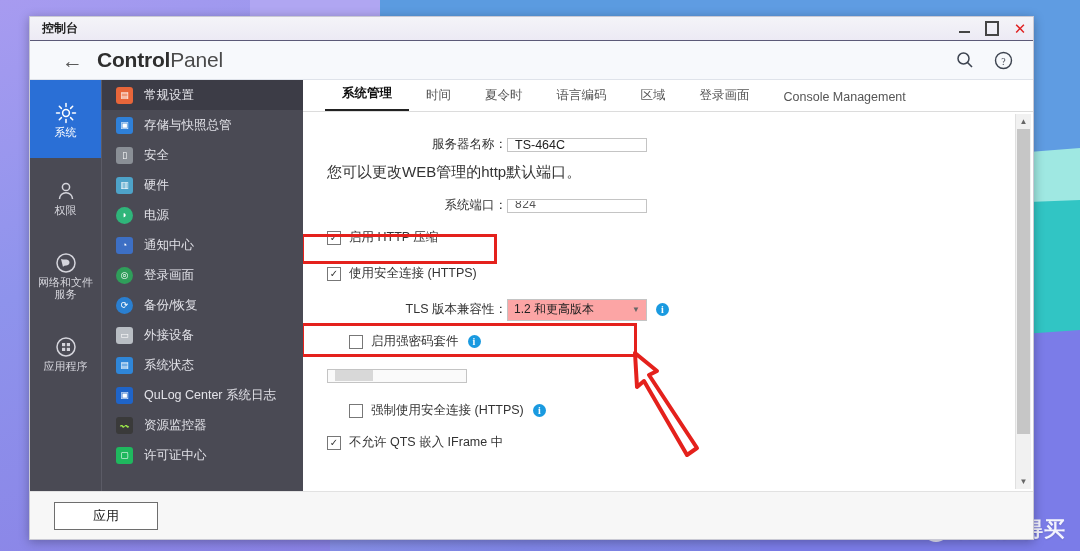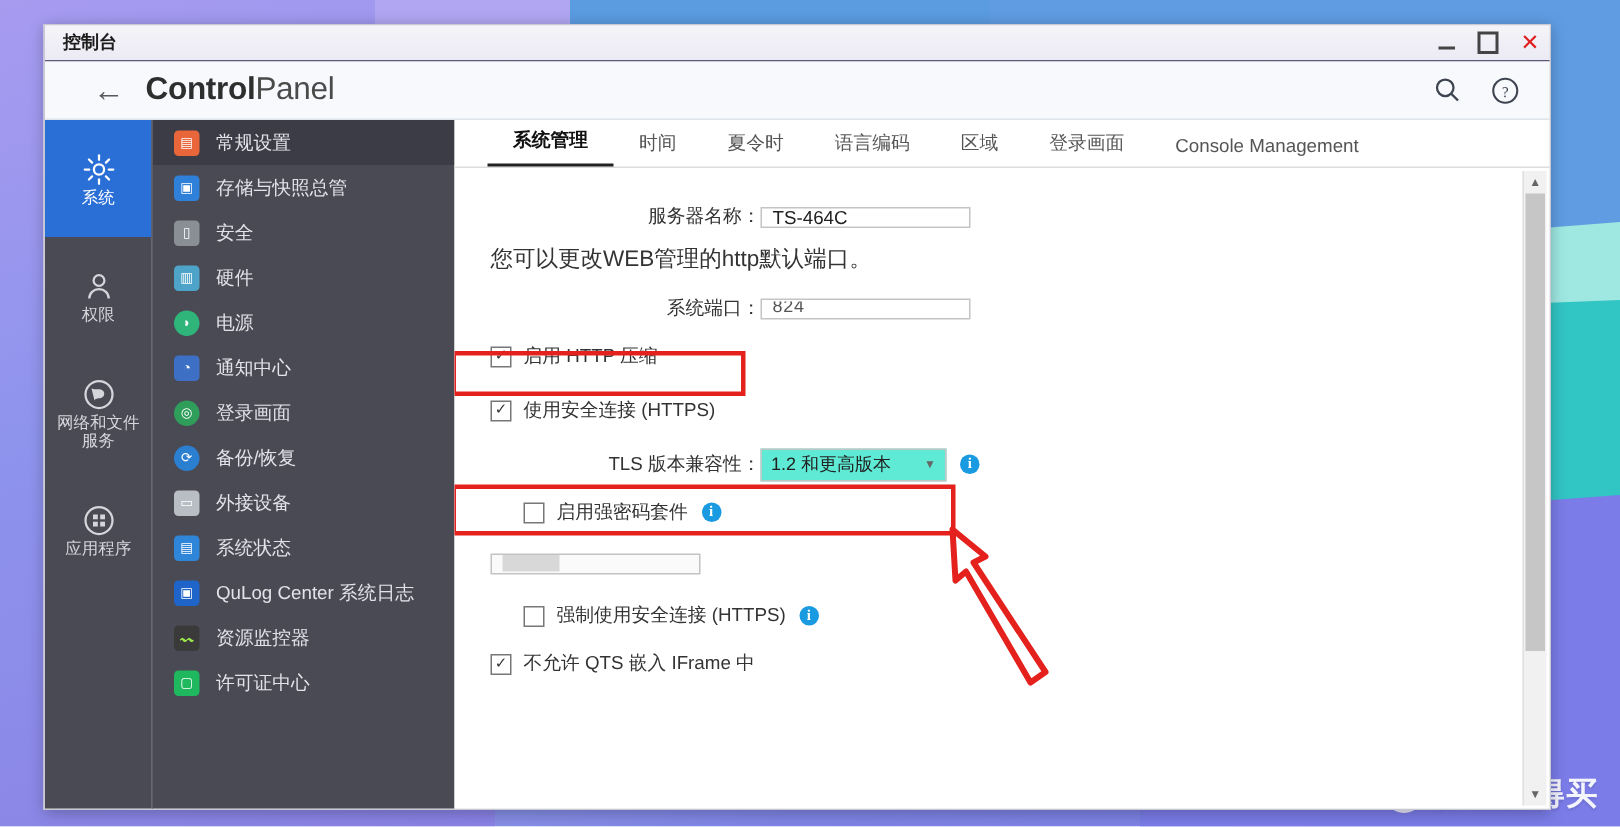--- a/index.html
+++ b/index.html
@@ -177,21 +177,21 @@
   }
 
   .cb{
     width:12px;height:12px;min-width:12px;border:1px solid #777;background:#fff;
     display:inline-flex;align-items:center;justify-content:center;
     font-size:10px;color:#333;line-height:1;margin-right:8px;cursor:pointer;
   }
   .note{font-size:15px;color:#333;margin:4px 0 9px 0;}
 
   .select{
-    width:124px;height:22px;border:1px solid #c4c4c4;background:#5eead4;
+    width:140px;height:22px;border:1px solid #c4c4c4;background:#fca5a5;
     font-size:12px;color:#222;display:flex;align-items:center;
     padding:0 6px;box-sizing:border-box;justify-content:space-between;cursor:pointer;
   }
   .caret{font-size:8px;color:#666;}
   .info{
     width:13px;height:13px;border-radius:50%;background:#1a9ae0;color:#fff;
     font-size:10px;font-weight:bold;display:inline-flex;align-items:center;
     justify-content:center;margin-left:9px;cursor:pointer;font-family:"Liberation Serif",serif;
   }
   .txtinput{
@@ -477,14 +477,17 @@
         <span class="sb-arrow">▲</span>
         <div id="sb-track">
           <div id="sb-thumb"></div>
         </div>
         <span class="sb-arrow">▼</span>
       </div>
 
     </div>
   </div>
 
+  <div id="footer">
+    <span class="btn-apply">应用</span>
+  </div>
 
 </div>
 
 </body></html>

